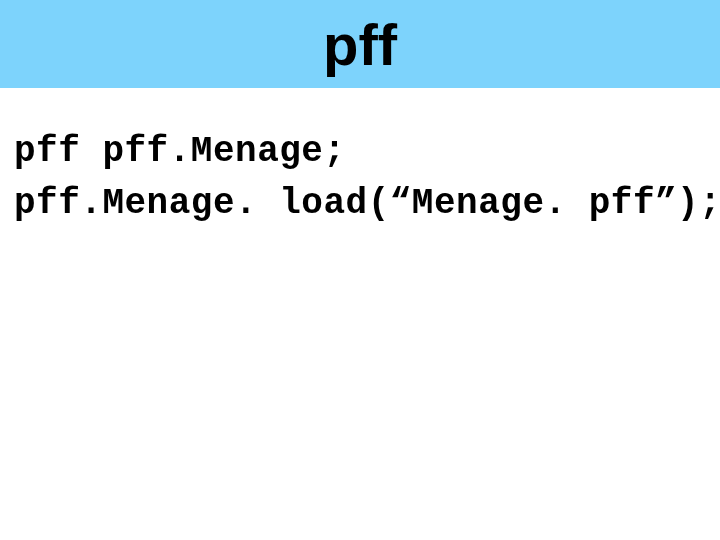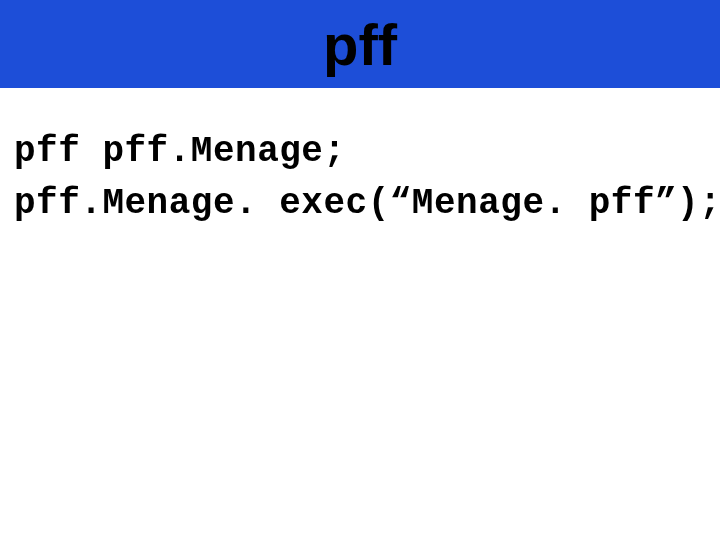--- a/index.html
+++ b/index.html
@@ -11,21 +11,21 @@
     font-family: Arial, Helvetica, sans-serif;
     overflow: hidden;
   }
   .slide {
     width: 720px;
     height: 540px;
     position: relative;
     box-sizing: border-box;
   }
   .title-bar {
-    background: #1d4ed8;
+    background: #7dd3fc;
     width: 100%;
     height: 88px;
     display: flex;
     align-items: center;
     justify-content: center;
     box-sizing: border-box;
   }
   .title-text {
     font-family: Arial, Helvetica, sans-serif;
     font-weight: 700;
@@ -49,15 +49,15 @@
 </style>
 </head>
 <body>
 
 <div class="slide">
   <div class="title-bar">
     <div class="title-text">pff</div>
   </div>
   <div class="body">
     <div class="code-line">pff pff.Menage;</div>
-    <div class="code-line">pff.Menage. exec(“Menage. pff”);</div>
+    <div class="code-line">pff.Menage. load(“Menage. pff”);</div>
   </div>
 </div>
 
 </body></html>

